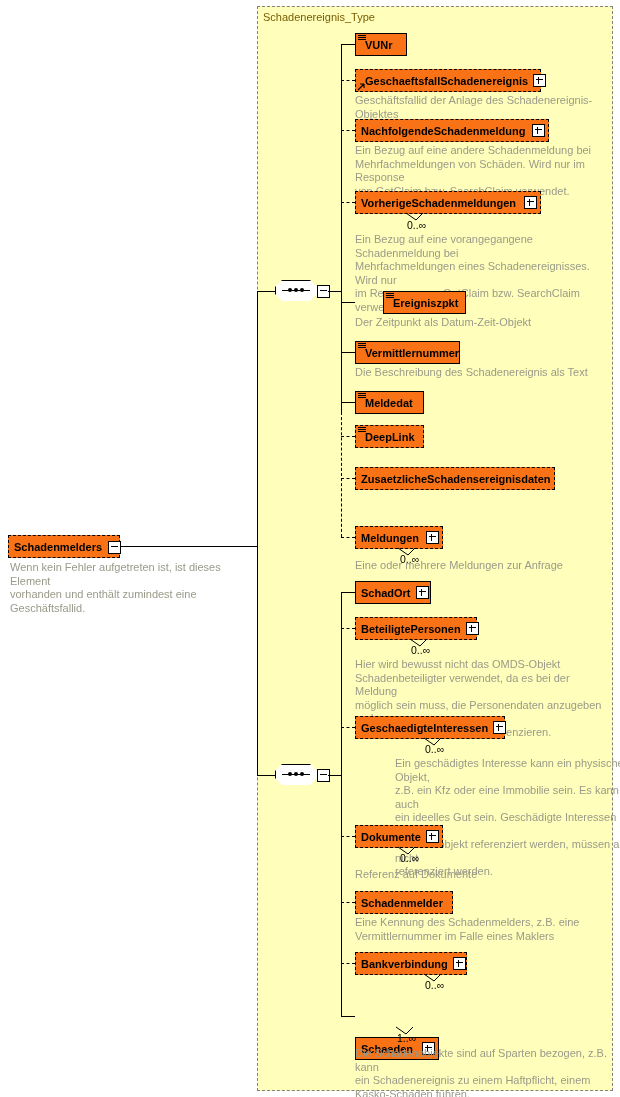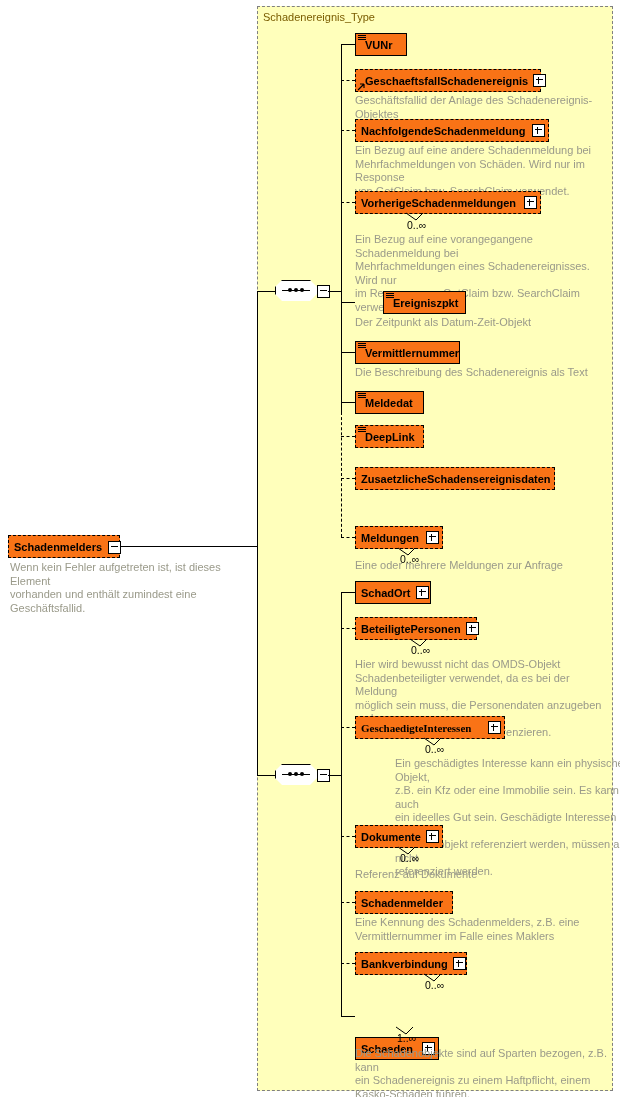--- a/index.html
+++ b/index.html
@@ -302,21 +302,21 @@
     </svg>
   <div class="card" style="left:411px;top:644px;">0..∞</div>
   <div class="doc" style="left:355px;top:658px;width:256px;">Hier wird bewusst nicht das OMDS-Objekt
 Schadenbeteiligter verwendet, da es bei der Meldung
 möglich sein muss, die Personendaten anzugeben und
 nicht nur auf Personen zu referenzieren.</div>
 
   <div class="dl h" style="left:341px;top:727px;width:14px;"></div>
   <div class="el dashed" style="left:355px;top:716px;width:150px;">
     <span class="shadow"></span>
-    <span class="label" style="flex:1;font-family:Liberation Serif, serif;">GeschaedigteInteressen</span>
+    <span class="label" style="flex:1;">GeschaedigteInteressen</span>
     <span class="plus"></span>
   </div>
   <svg class="chev" style="left:422px;top:737px;" width="24" height="10" viewBox="0 0 24 10">
       <path d="M2 1 L12 8 L19 1" stroke="#000" stroke-width="1" fill="none"></path>
     </svg>
   <div class="card" style="left:425px;top:743px;">0..∞</div>
   <div class="doc" style="left:355px;top:757px;width:262px;margin-left:40px;">Ein geschädigtes Interesse kann ein physisches Objekt,
 z.B. ein Kfz oder eine Immobilie sein. Es kann aber auch
 ein ideelles Gut sein. Geschädigte Interessen können im
 Schadenobjekt referenziert werden, müssen aber nicht

